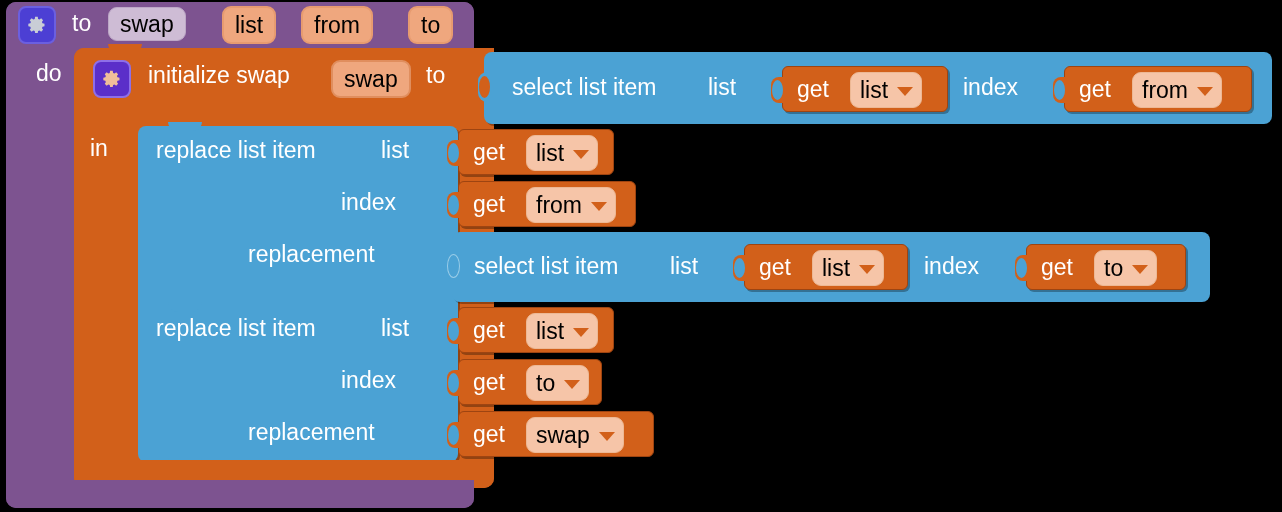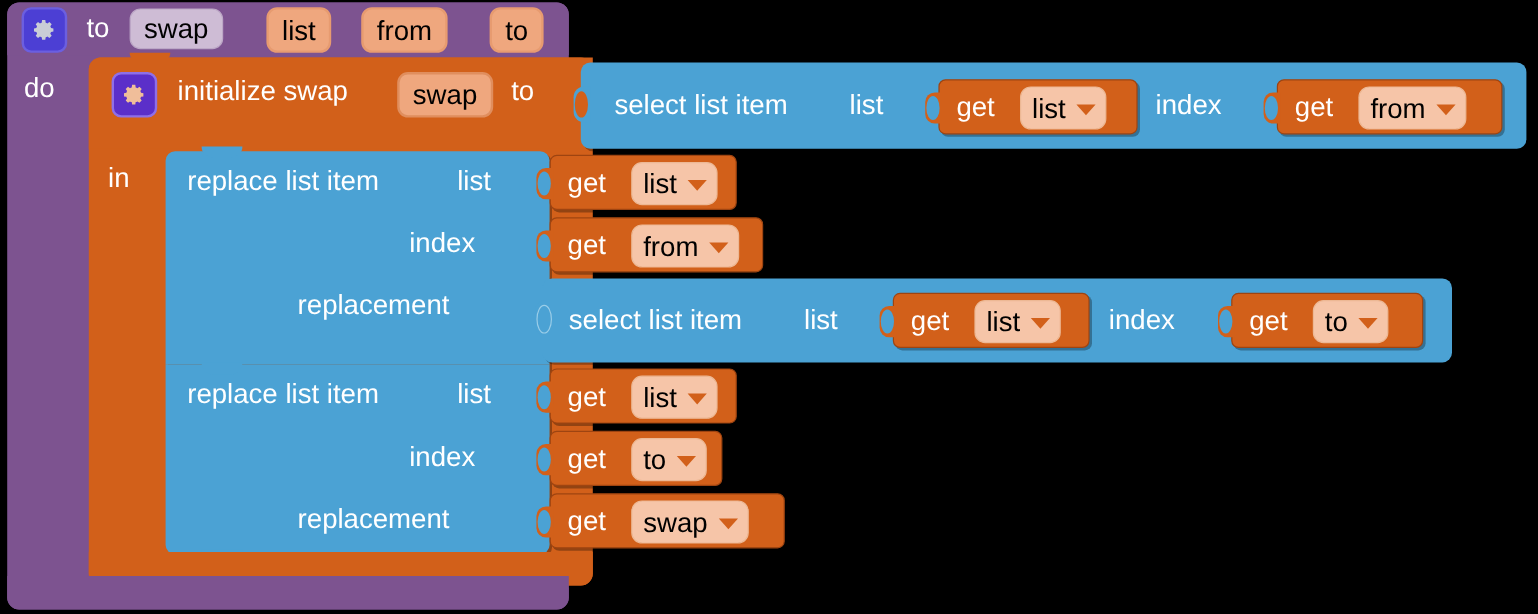--- a/index.html
+++ b/index.html
@@ -75,21 +75,21 @@
   </div>
 
   <span class="lbl" style="left:72px;top:12px;">to</span>
 
   <span class="chip chip-name" style="left:108px;top:7px;height:32px;">swap</span>
 
   <span class="chip chip-param" style="left:222px;top:6px;height:34px;">list</span>
   <span class="chip chip-param" style="left:301px;top:6px;height:34px;">from</span>
   <span class="chip chip-param" style="left:408px;top:6px;height:34px;">to</span>
 
-  <span class="lbl" style="left:20px;top:62px;">do</span>
+  <span class="lbl" style="left:36px;top:62px;">do</span>
 
   <div class="blk orange shadow" style="left:74px;top:48px;width:420px;height:440px;border-radius:10px 10px 10px 10px;"></div>
 
   <div class="blk orange" style="left:108px;top:44px;width:34px;height:8px;border-radius:0 0 10px 10px;"></div>
 
   <div class="blk orange" style="left:74px;top:48px;width:420px;height:76px;border-radius:10px 0 0 0;"></div>
 
   <div class="gear g-violet" style="left:93px;top:60px;width:34px;height:34px;">
     <svg width="20" height="20" viewBox="0 0 24 24" aria-hidden="true">
       <path fill="#F0BE9A" d="M12 8.2a3.8 3.8 0 100 7.6 3.8 3.8 0 000-7.6zm0 5.6a1.8 1.8 0 110-3.6 1.8 1.8 0 010 3.6z"></path>

